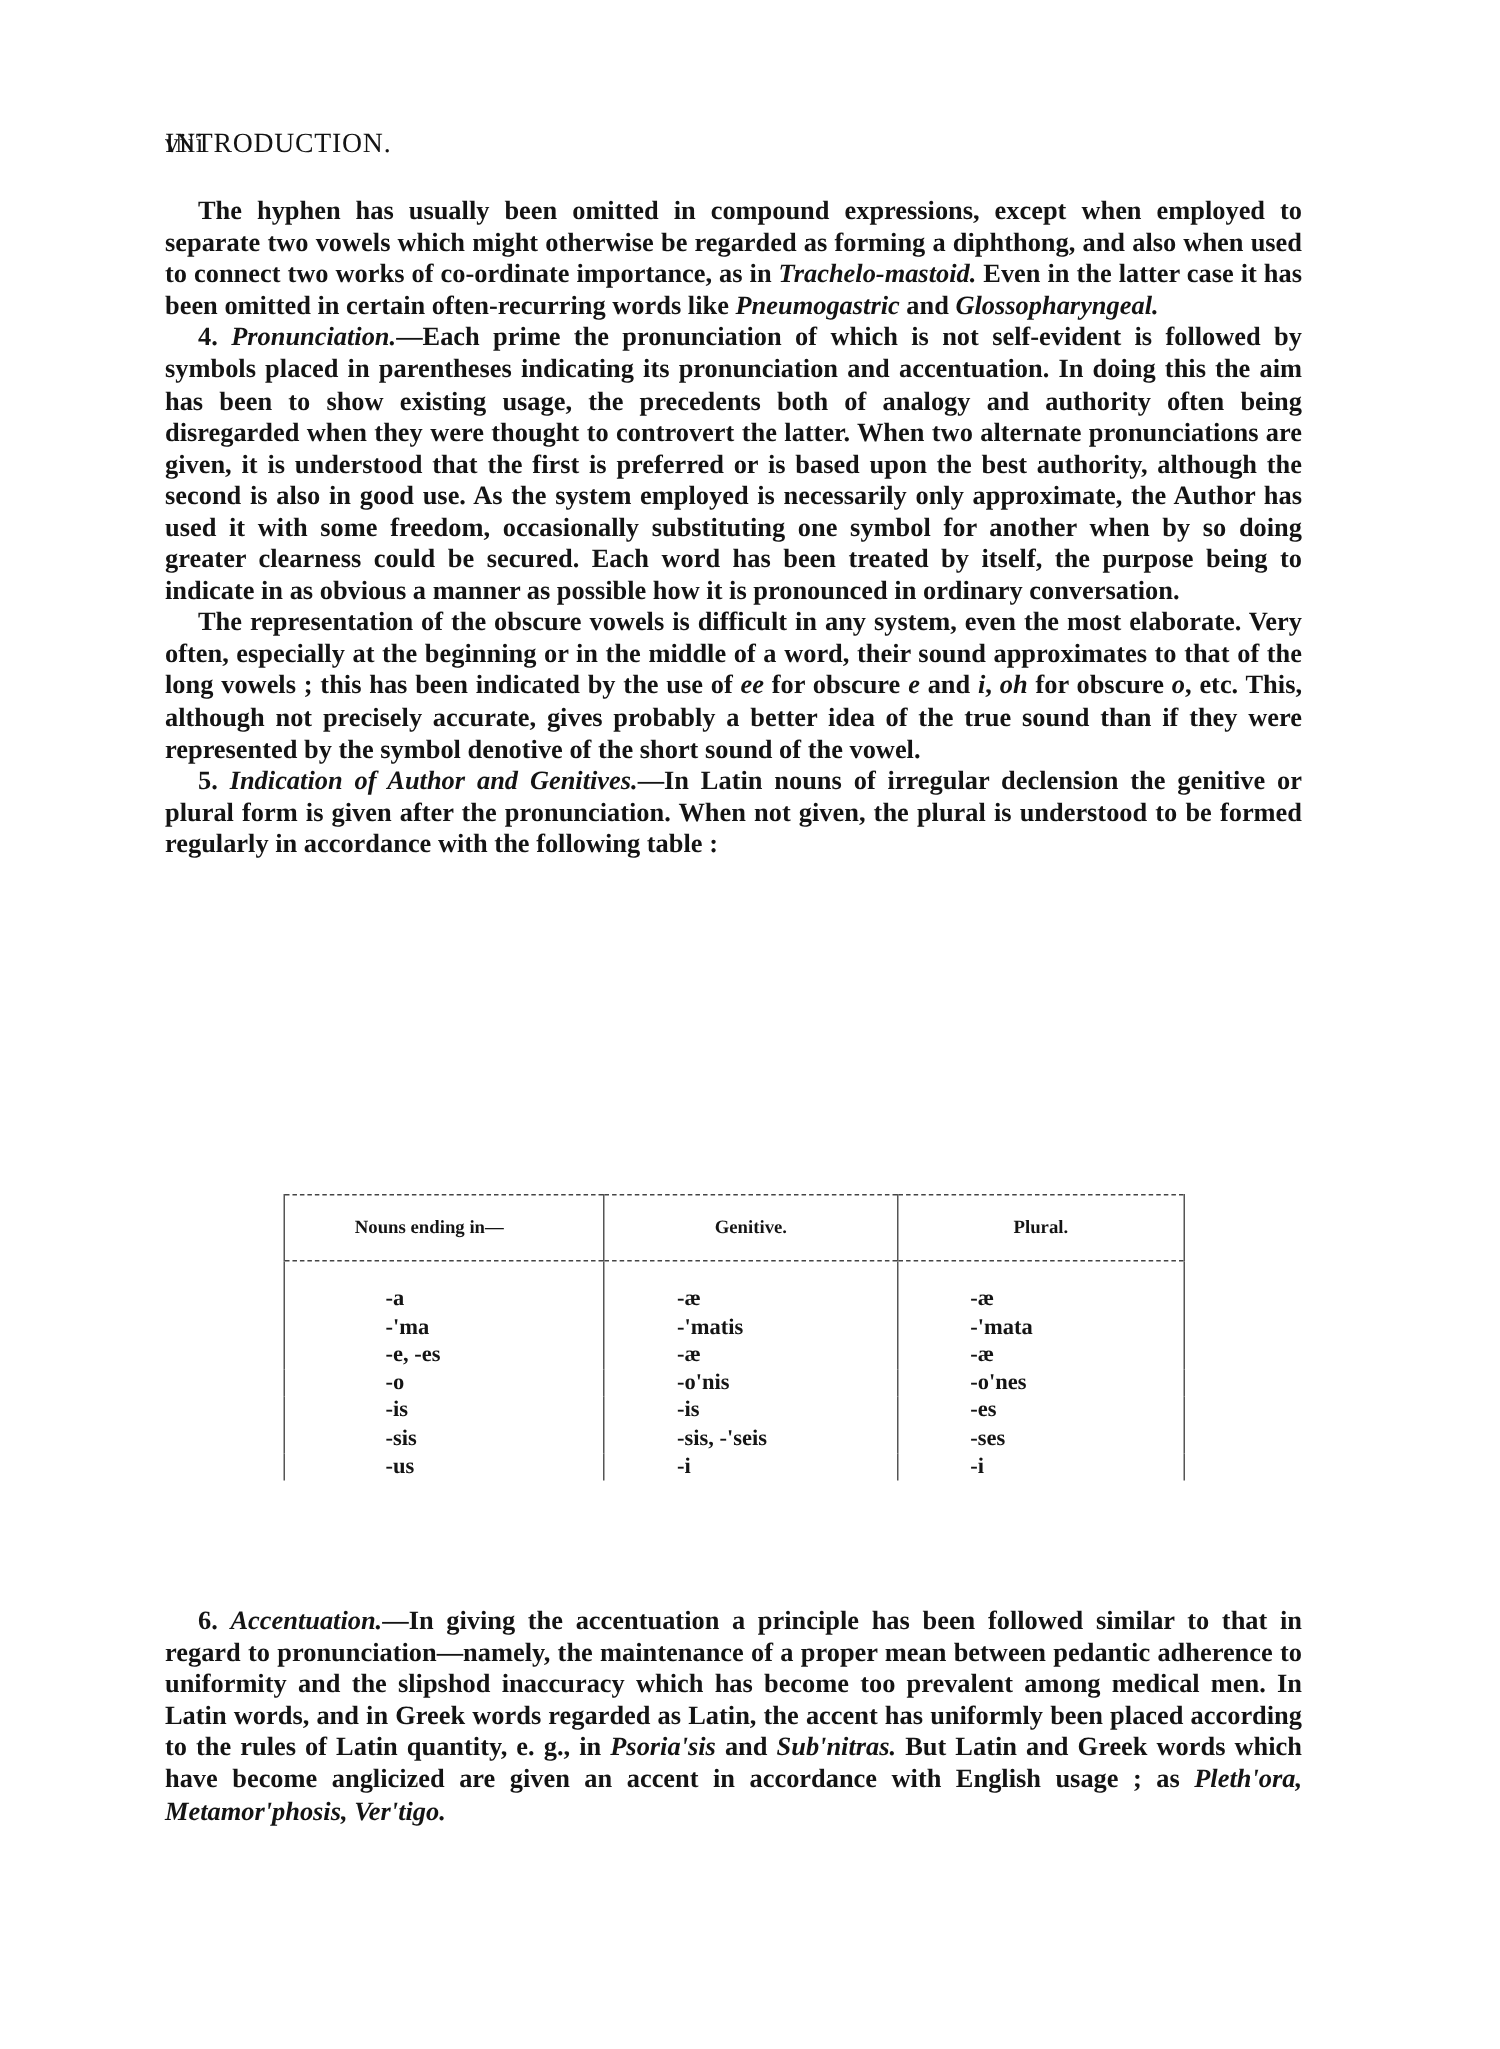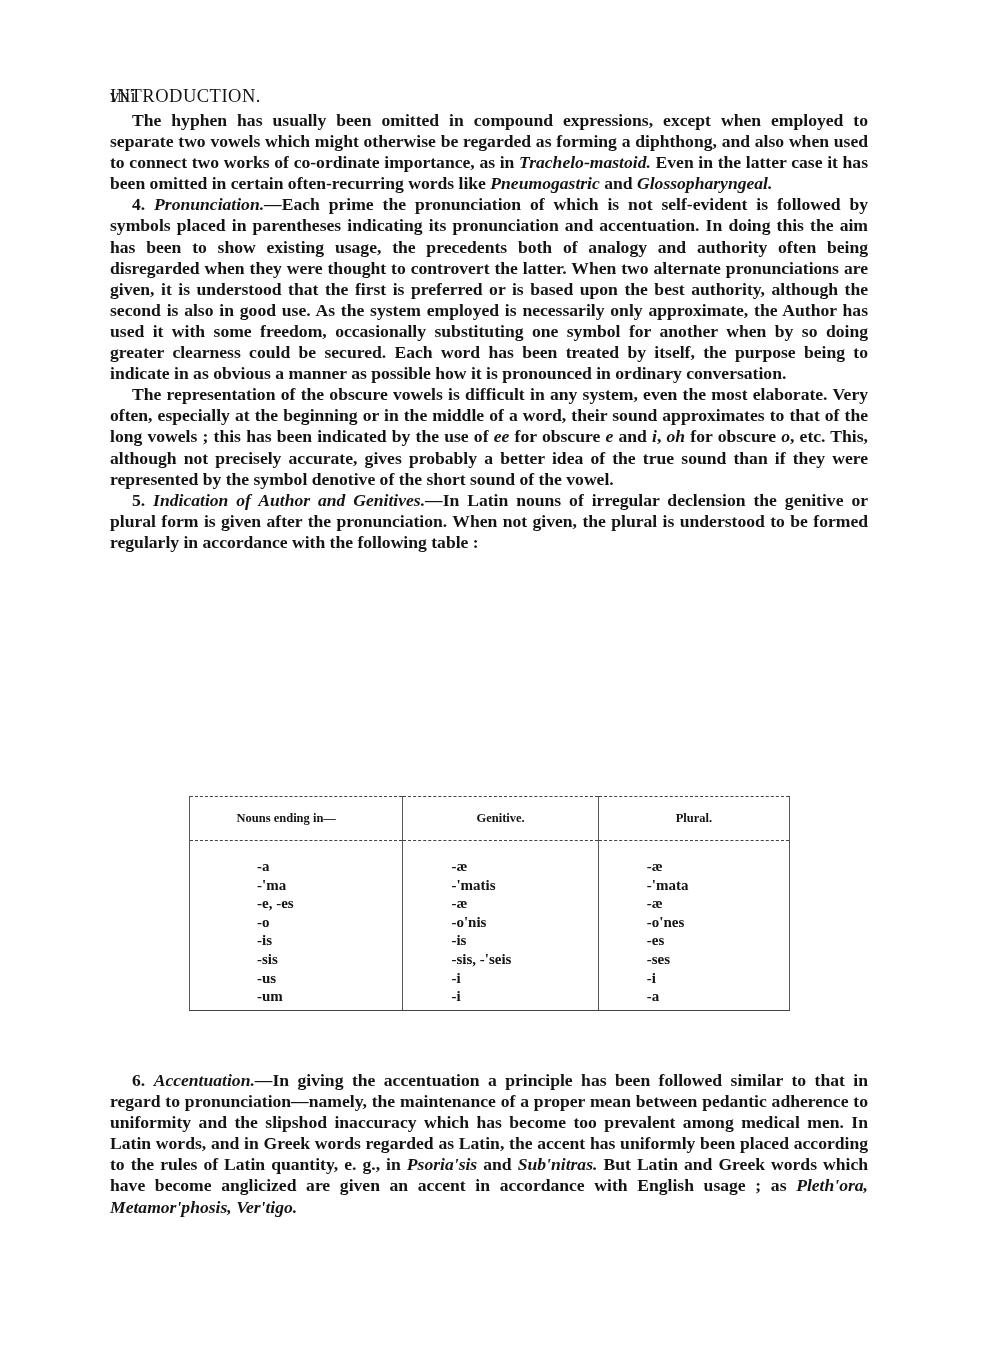--- a/index.html
+++ b/index.html
@@ -35,20 +35,21 @@
     }
     .header .running-title {
       position: absolute;
       left: 0;
       right: 0;
       top: 0;
       text-align: left;
       letter-spacing: 0.5px;
     }
     .body-text {
+      margin-top: 20px;
       font-size: 17.6px;
       line-height: 21.1px;
       text-align: justify;
       font-weight: bold;
     }
     .body-text p {
       margin: 0;
       text-indent: 22px;
     }
     .body-text .noindent {
@@ -157,25 +158,20 @@
         <tr>
           <td class="col1">-sis</td>
           <td class="col2">-sis, -'seis</td>
           <td class="col3">-ses</td>
         </tr>
         <tr>
           <td class="col1">-us</td>
           <td class="col2">-i</td>
           <td class="col3">-i</td>
         </tr>
-        <tr class="last">
-          <td class="col1">-um</td>
-          <td class="col2">-i</td>
-          <td class="col3">-a</td>
-        </tr>
       </tbody>
     </table>
   </div>
 
   <div class="body-text after">
     <p><span>6. </span><i>Accentuation.</i><span>—In giving the accentuation a principle has been followed similar to that in regard to pronunciation—namely, the maintenance of a proper mean between pedantic adherence to uniformity and the slipshod inaccuracy which has become too prevalent among medical men. In Latin words, and in Greek words regarded as Latin, the accent has uniformly been placed according to the rules of Latin quantity, e. g., in </span><i>Psoria'sis</i><span> and </span><i>Sub'nitras.</i><span> But Latin and Greek words which have become anglicized are given an accent in accordance with English usage ; as </span><i>Pleth'ora,</i><span> </span><i>Metamor'phosis,</i><span> </span><i>Ver'tigo.</i></p>
   </div>
 
 </div>
 

